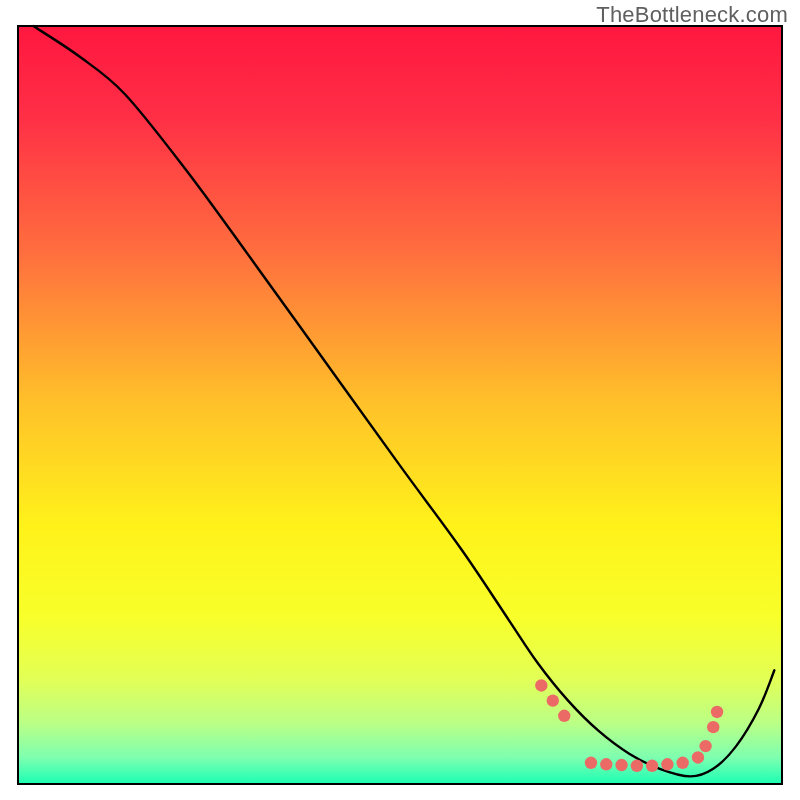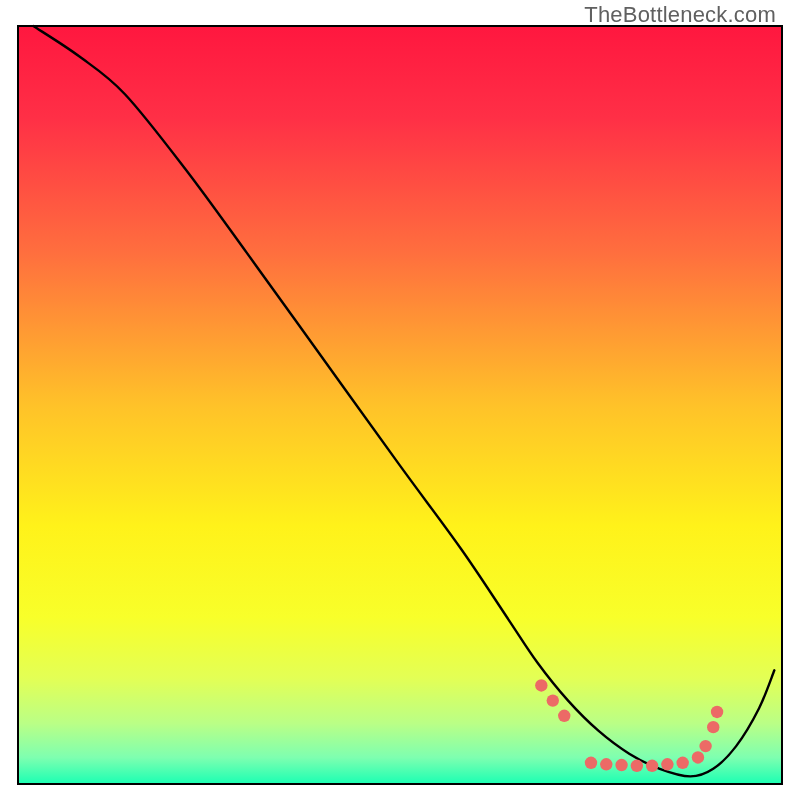--- a/index.html
+++ b/index.html
@@ -11,21 +11,21 @@
     font-family: Arial, Helvetica, sans-serif;
   }
   .wrap {
     width: 800px;
     height: 800px;
     position: relative;
   }
   .watermark {
     position: absolute;
     top: 2px;
-    right: 24px;
+    right: 12px;
     color: #606060;
     font-size: 22px;
     font-weight: 400;
     letter-spacing: 0.2px;
     z-index: 3;
   }
   svg.chart {
     position: absolute;
     top: 0;
     left: 0;

